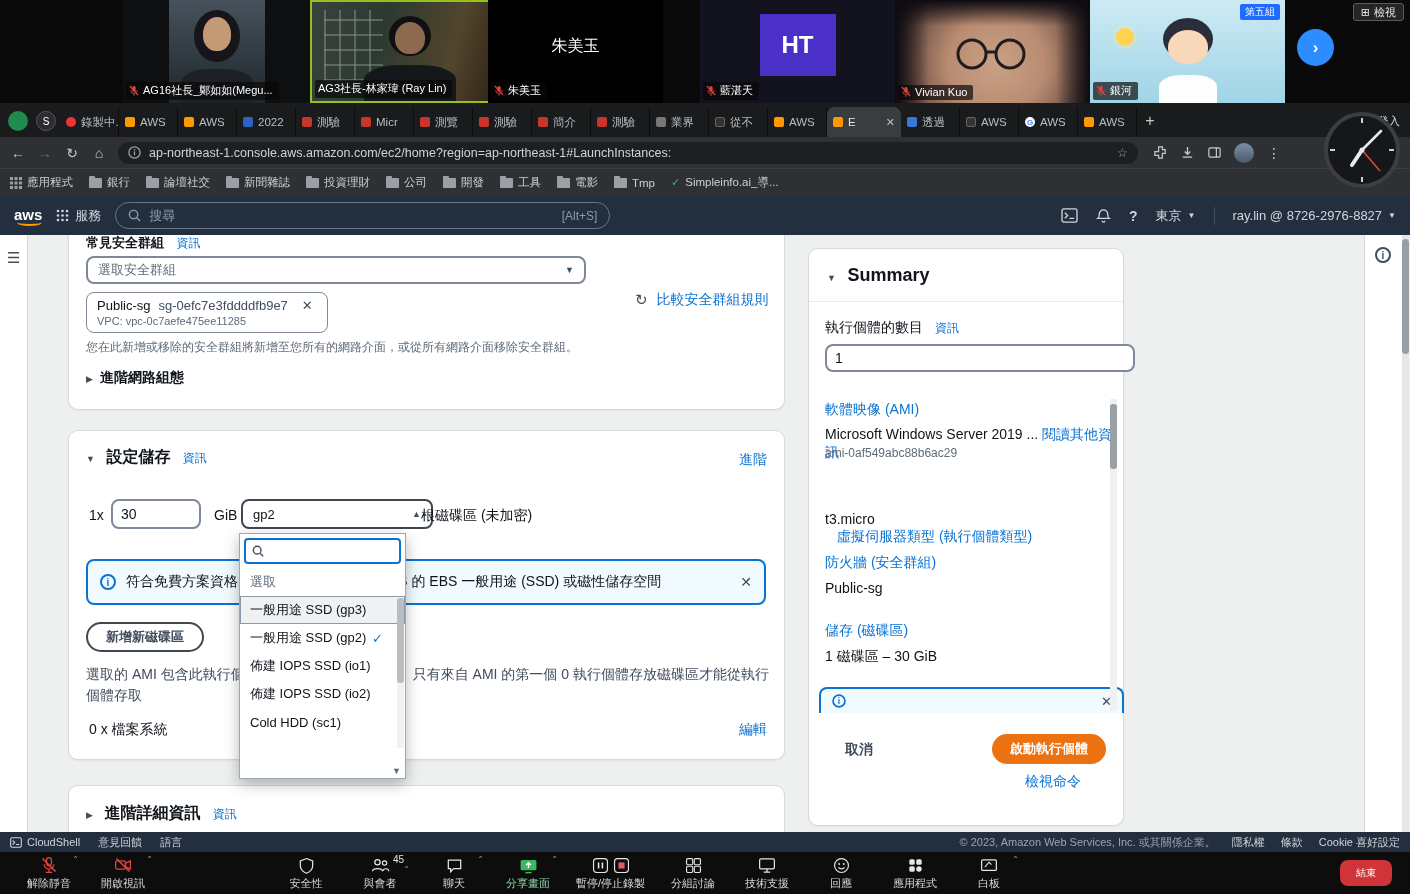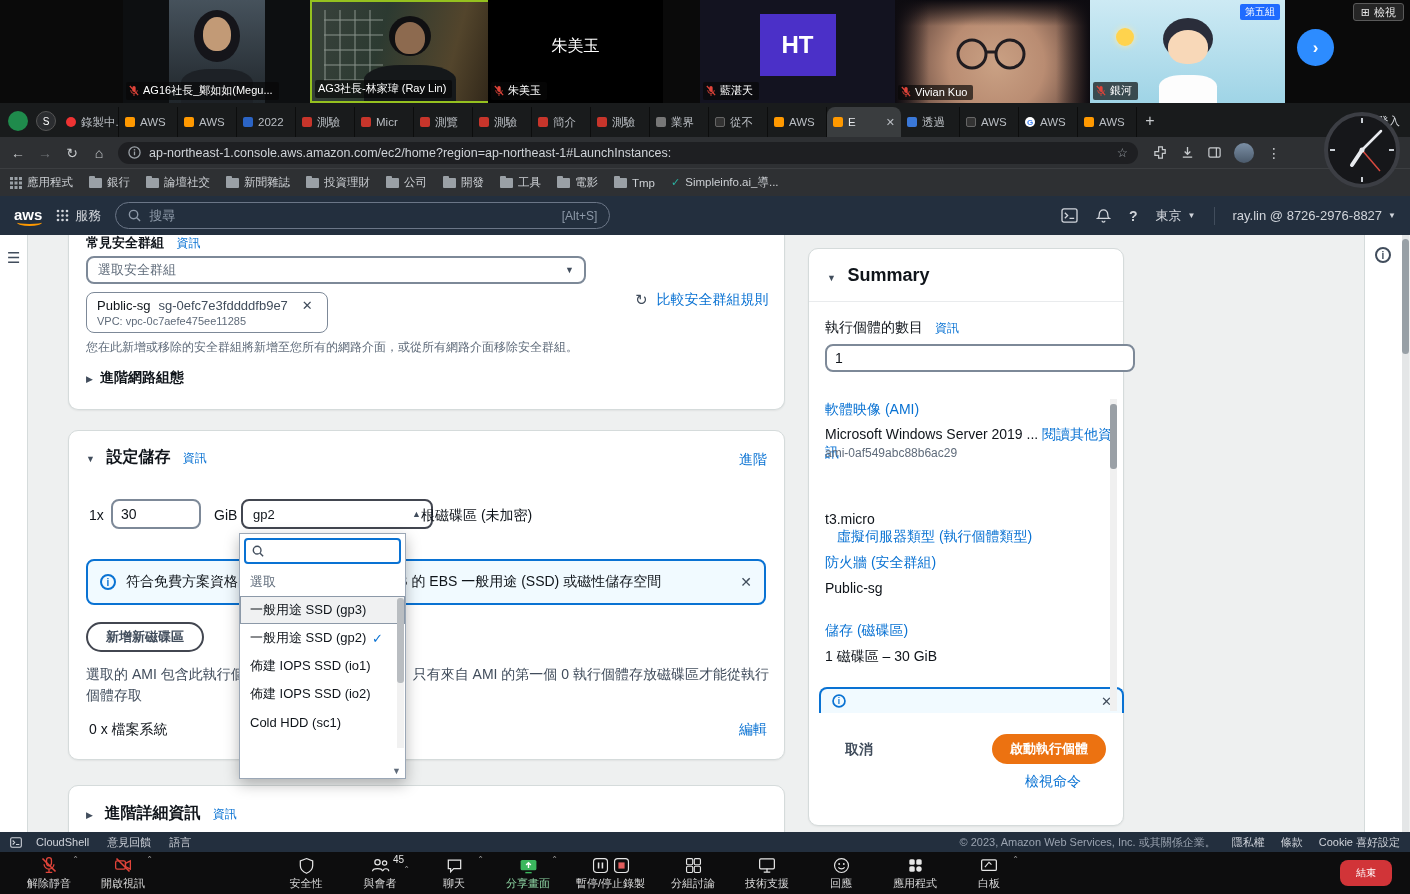--- a/index.html
+++ b/index.html
@@ -606,21 +606,21 @@
         </div>
     </div>
 
     <div id="page-scrollbar">
         <div class="thumb"></div>
       </div>
 
   </div>
 
   <div id="aws-footer">
-    <span style="display:flex;align-items:center;gap:14px;">
+    <span style="display:flex;align-items:center;gap:5px;">
       <svg width="12" height="11" viewBox="0 0 18 16">
           <rect x="1" y="1" width="16" height="14" rx="2" fill="none" stroke="#cfd3da" stroke-width="1.6"></rect>
           <path d="M4 5l3 3-3 3M9 11h5" fill="none" stroke="#cfd3da" stroke-width="1.6"></path>
         </svg>
       <span>CloudShell</span>
     </span>
     <span>意見回饋</span>
     <span>語言</span>
     <div class="right">
       <span class="copy">© 2023, Amazon Web Services, Inc. 或其關係企業。</span>

